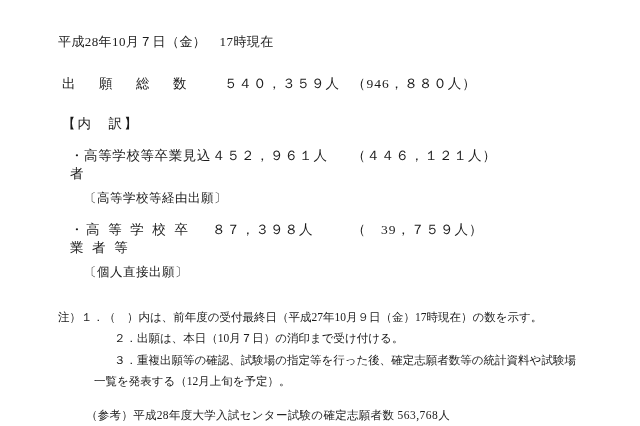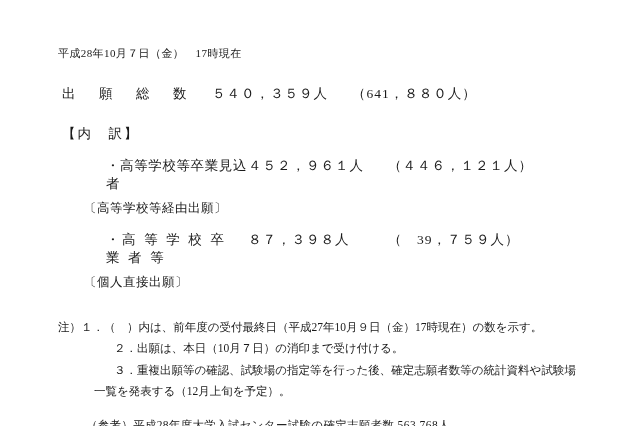--- a/index.html
+++ b/index.html
@@ -15,40 +15,40 @@
     overflow: hidden;
   }
   .page {
     position: relative;
     width: 640px;
     height: 426px;
     box-sizing: border-box;
     padding: 26px 44px 10px 44px;
   }
   .doc-date {
-    font-size: 11px;
+    font-size: 13px;
     letter-spacing: 0.4px;
-    margin: 20px 0 0 14px;
+    margin: 7px 0 0 14px;
   }
   .total-row {
     display: flex;
     align-items: baseline;
     margin: 24px 0 0 18px;
     font-size: 13.5px;
   }
   .total-label {
     letter-spacing: 5px;
     width: 150px;
     flex: 0 0 150px;
   }
   .total-value {
     letter-spacing: 1px;
     width: 140px;
     flex: 0 0 140px;
-    text-align: left;
+    text-align: center;
   }
   .total-prev {
     letter-spacing: 1px;
   }
   .breakdown-title {
     margin: 22px 0 0 18px;
     font-size: 13.5px;
     letter-spacing: 2px;
   }
   .item {
@@ -56,21 +56,20 @@
     font-size: 13.5px;
   }
   .item-main {
     display: flex;
     align-items: baseline;
   }
   .item-label {
     width: 142px;
     flex: 0 0 142px;
     letter-spacing: 0.6px;
-    margin-left: 36px;
   }
   .item-label.spaced {
     letter-spacing: 2.6px;
   }
   .item-value {
     width: 140px;
     flex: 0 0 140px;
     letter-spacing: 1px;
   }
   .item-prev {
@@ -112,21 +111,21 @@
 </head>
 <body>
 
 <div class="page">
 
   <div class="doc-date">平成28年10月７日（金）　17時現在</div>
 
   <div class="total-row">
     <span class="total-label">出　願　総　数</span>
     <span class="total-value">５４０，３５９人</span>
-    <span class="total-prev">（641，８８０人）</span>
+    <span class="total-prev">（946，８８０人）</span>
   </div>
 
   <div class="breakdown-title">【内　訳】</div>
 
   <div class="item">
     <div class="item-main">
       <span class="item-label">・高等学校等卒業見込者</span>
       <span class="item-value">４５２，９６１人</span>
       <span class="item-prev">（４４６，１２１人）</span>
     </div>

